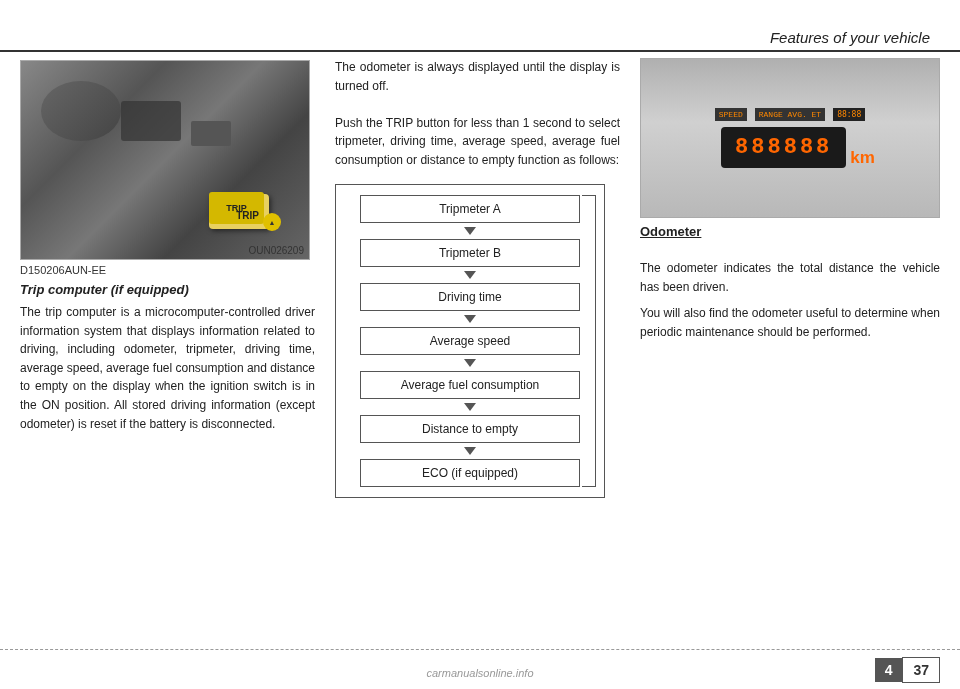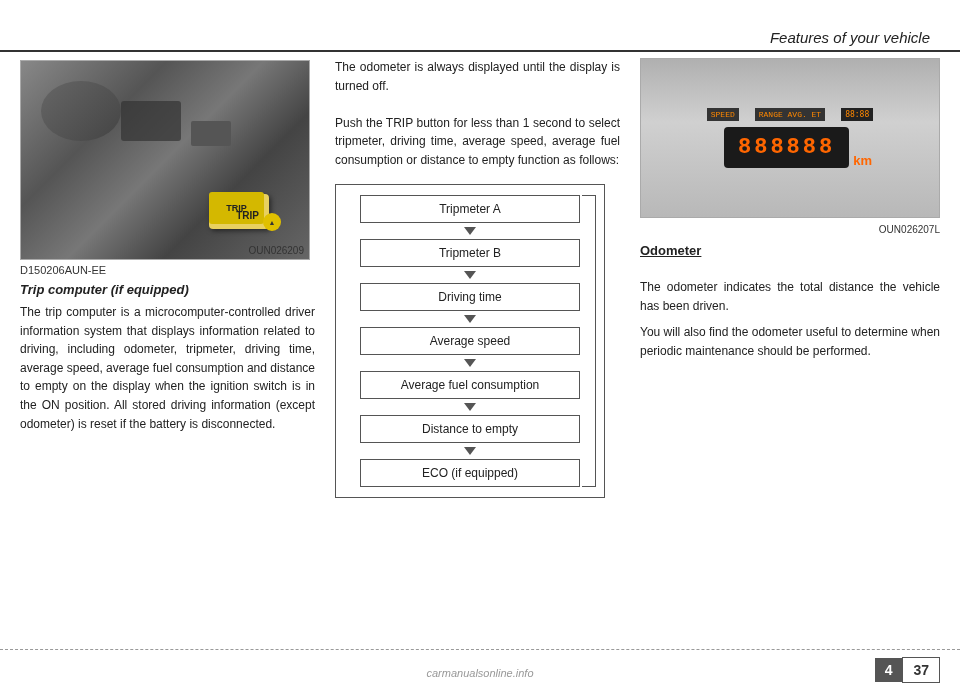--- a/index.html
+++ b/index.html
@@ -201,28 +201,28 @@
       border-radius: 4px;
       color: #ff6600;
       font-size: 22px;
       font-weight: bold;
       letter-spacing: 3px;
       font-family: 'Courier New', monospace;
     }
 
     .odometer-km {
       color: #ff6600;
-      font-size: 13px;
+      font-size: 17px;
       font-weight: bold;
       margin-left: 4px;
     }
 
     .odometer-top-labels {
       display: flex;
-      gap: 16px;
+      gap: 8px;
       margin-bottom: 6px;
     }
 
     .odometer-label-small {
       background: #333;
       color: #ff8800;
       font-size: 8px;
       padding: 2px 4px;
       font-family: 'Courier New', monospace;
     }
@@ -388,21 +388,20 @@
           <span class="odometer-label-small">SPEED</span>
           <span class="odometer-label-small">RANGE AVG. ET</span>
           <span class="odometer-label-small" style="background:#222;color:#ff8800;font-size:8px;padding:2px 4px;font-family:monospace;">88:88</span>
         </div>
         <div style="display:flex;align-items:flex-end;padding-left:16px;">
           <div class="odometer-display">888888</div>
           <span class="odometer-km">km</span>
         </div>
       </div>
     </div>
-    <div class="odo-caption">OUN026207L</div>
     <div class="odometer-section-title">Odometer</div>
     <div class="body-text" style="margin-bottom:8px;">The odometer indicates the total distance the vehicle has been driven.</div>
     <div class="body-text">You will also find the odometer useful to determine when periodic maintenance should be performed.</div>
   </div>
 
 </div>
 
 <div class="footer">
   <div class="page-numbers">
     <div class="page-num-left">4</div>

